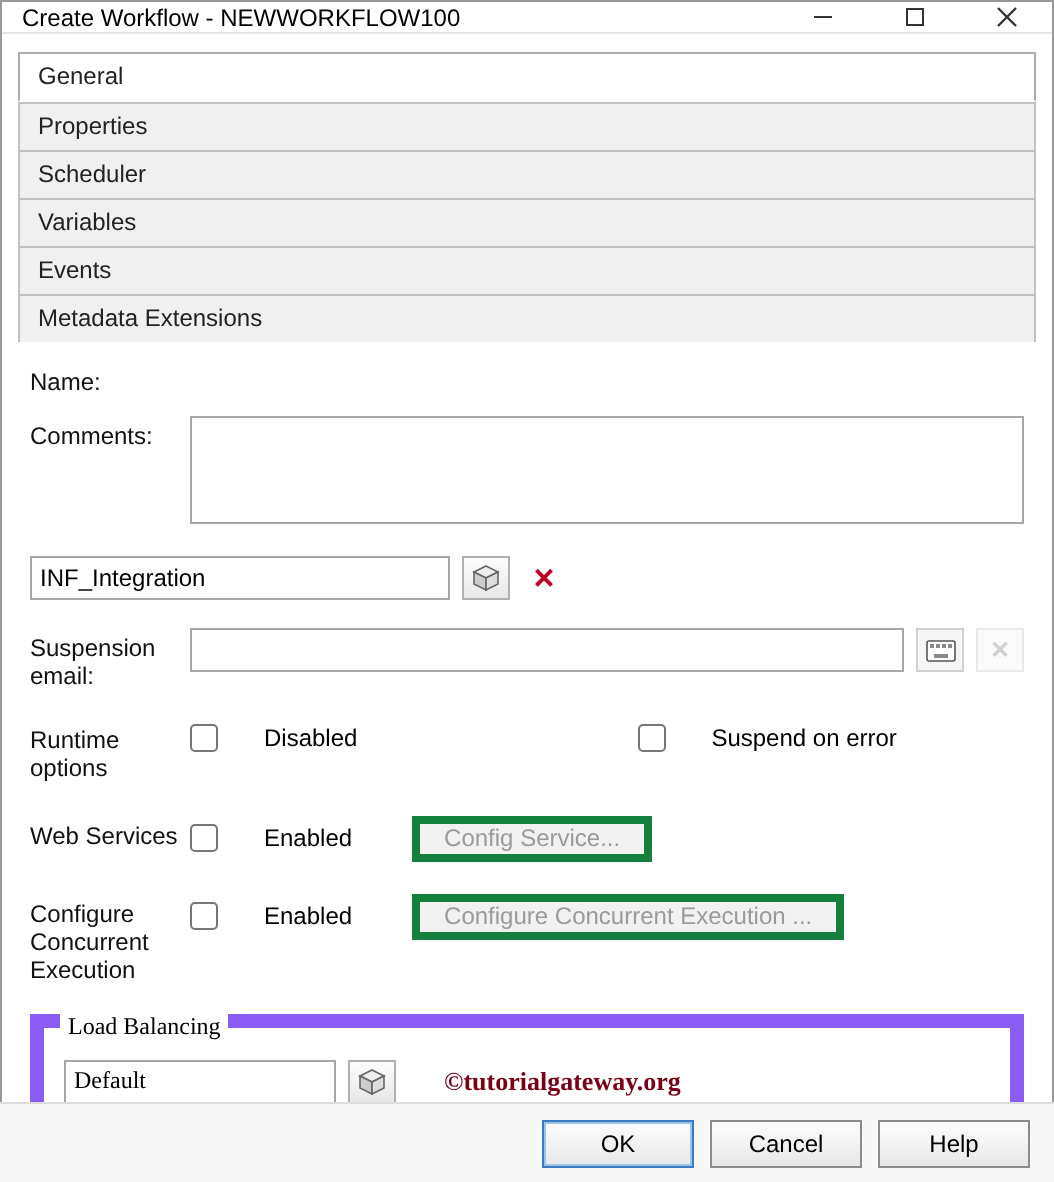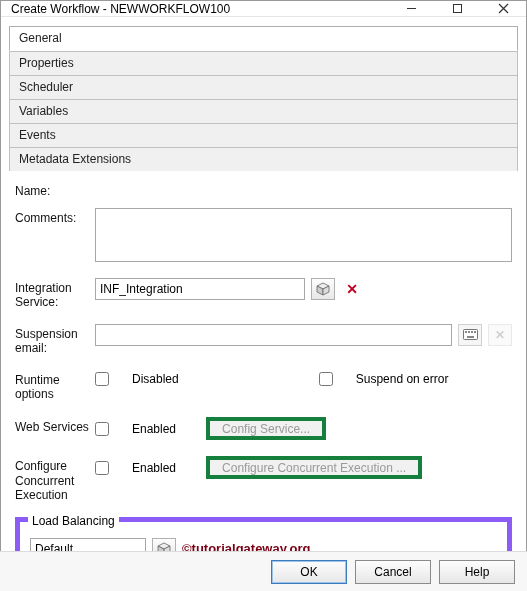--- a/index.html
+++ b/index.html
@@ -114,36 +114,38 @@
     height: 23px;
     padding: 0 12px;
     border: 4px solid #15803d;
     background: linear-gradient(#fdfdfd,#e7e7e7);
     font-family: inherit;
     font-size: 12px;
     color: #222;
   }
   .btn.disabled { color: #9a9a9a; background: #f1f1f1; }
   .group {
-    border: 5px solid #8b5cf6;
+    border: 7px solid #8b5cf6;
     padding: 10px 6px 12px 10px;
     position: relative;
     margin-top: 14px;
+    font-family: Liberation Serif, serif;
   }
   .group .legend {
     position: absolute;
     top: -8px; left: 8px;
     background: #fff;
     padding: 0 4px;
     font-size: 12px;
   }
   .watermark {
     color: #7a0015;
     font-weight: bold;
     font-size: 13px;
+    margin-left: 18px;
   }
   
   .footer {
     position: absolute;
     bottom: 0; left: 0; right: 0;
     height: 40px;
     border-top: 1px solid #dcdcdc;
     display: flex;
     justify-content: flex-end;
     align-items: center;
@@ -200,21 +202,20 @@
   </div>
 
   <div class="row">
     <div class="lbl">Comments:</div>
     <div class="ctrls">
       <textarea class="comments" style=""></textarea>
     </div>
   </div>
 
   <div class="row" style="margin-top:16px">
-    <div class="lbl" style="line-height:1.2">Integration Service:</div>
     <div class="ctrls">
       <input type="text" class="field readonly" style="width: 210px;" value="INF_Integration">
       <div class="iconbtn">
         <svg class="cube-svg" viewBox="0 0 14 14">
             <polygon points="7,1 13,4 7,7 1,4" fill="#eee" stroke="#666" stroke-width="0.8"></polygon>
             <polygon points="1,4 7,7 7,13 1,10" fill="#ccc" stroke="#666" stroke-width="0.8"></polygon>
             <polygon points="13,4 7,7 7,13 13,10" fill="#ddd" stroke="#666" stroke-width="0.8"></polygon>
           </svg>
       </div>
       <div style="width:22px;text-align:center">
@@ -276,21 +277,21 @@
           <span>Enabled</span>
       </label>
       <button class="btn disabled" disabled="">Configure Concurrent Execution ...</button>
     </div>
   </div>
 
   <div class="group">
     <div class="legend">Load Balancing</div>
     <div class="row" style="margin:6px 0 0 0">
       <div class="ctrls">
-        <input type="text" class="field readonly" style="width: 116px;" value="Default">
+        <input type="text" class="field readonly" style="width: 136px;" value="Default">
         <div class="iconbtn">
           <svg class="cube-svg" viewBox="0 0 14 14">
               <polygon points="7,1 13,4 7,7 1,4" fill="#eee" stroke="#666" stroke-width="0.8"></polygon>
               <polygon points="1,4 7,7 7,13 1,10" fill="#ccc" stroke="#666" stroke-width="0.8"></polygon>
               <polygon points="13,4 7,7 7,13 13,10" fill="#ddd" stroke="#666" stroke-width="0.8"></polygon>
             </svg>
         </div>
         <span class="watermark">©tutorialgateway.org</span>
       </div>
     </div>

